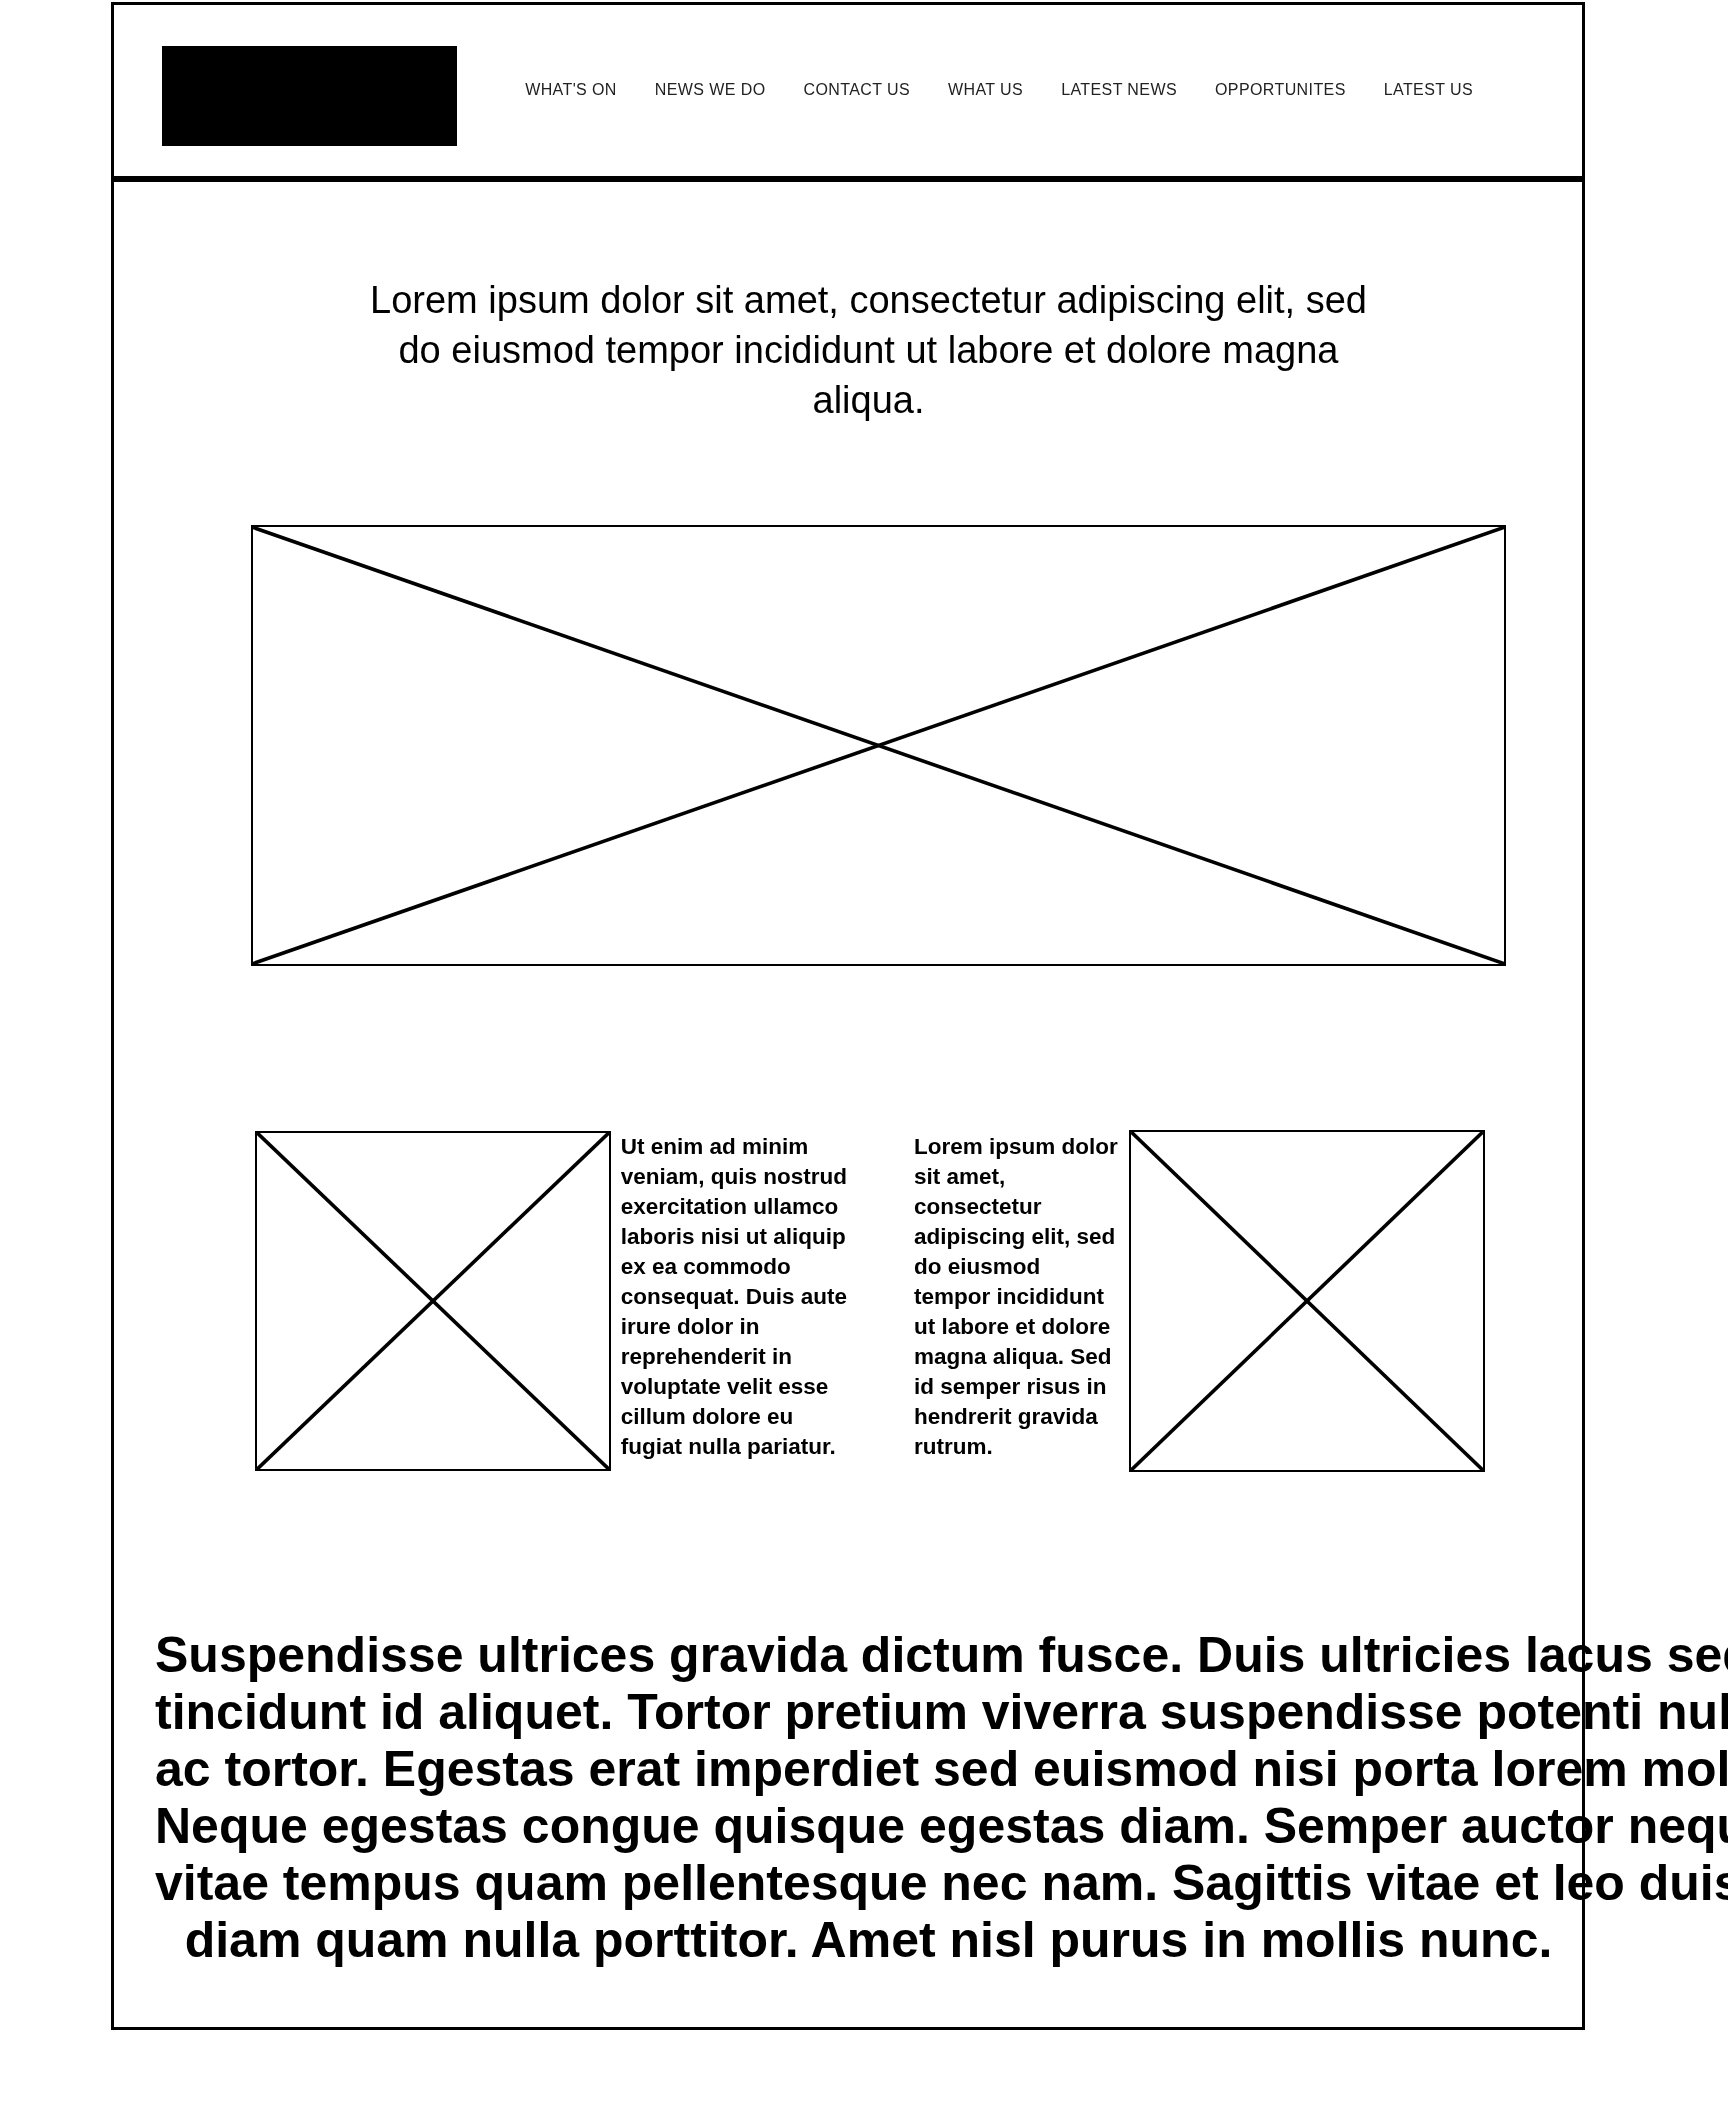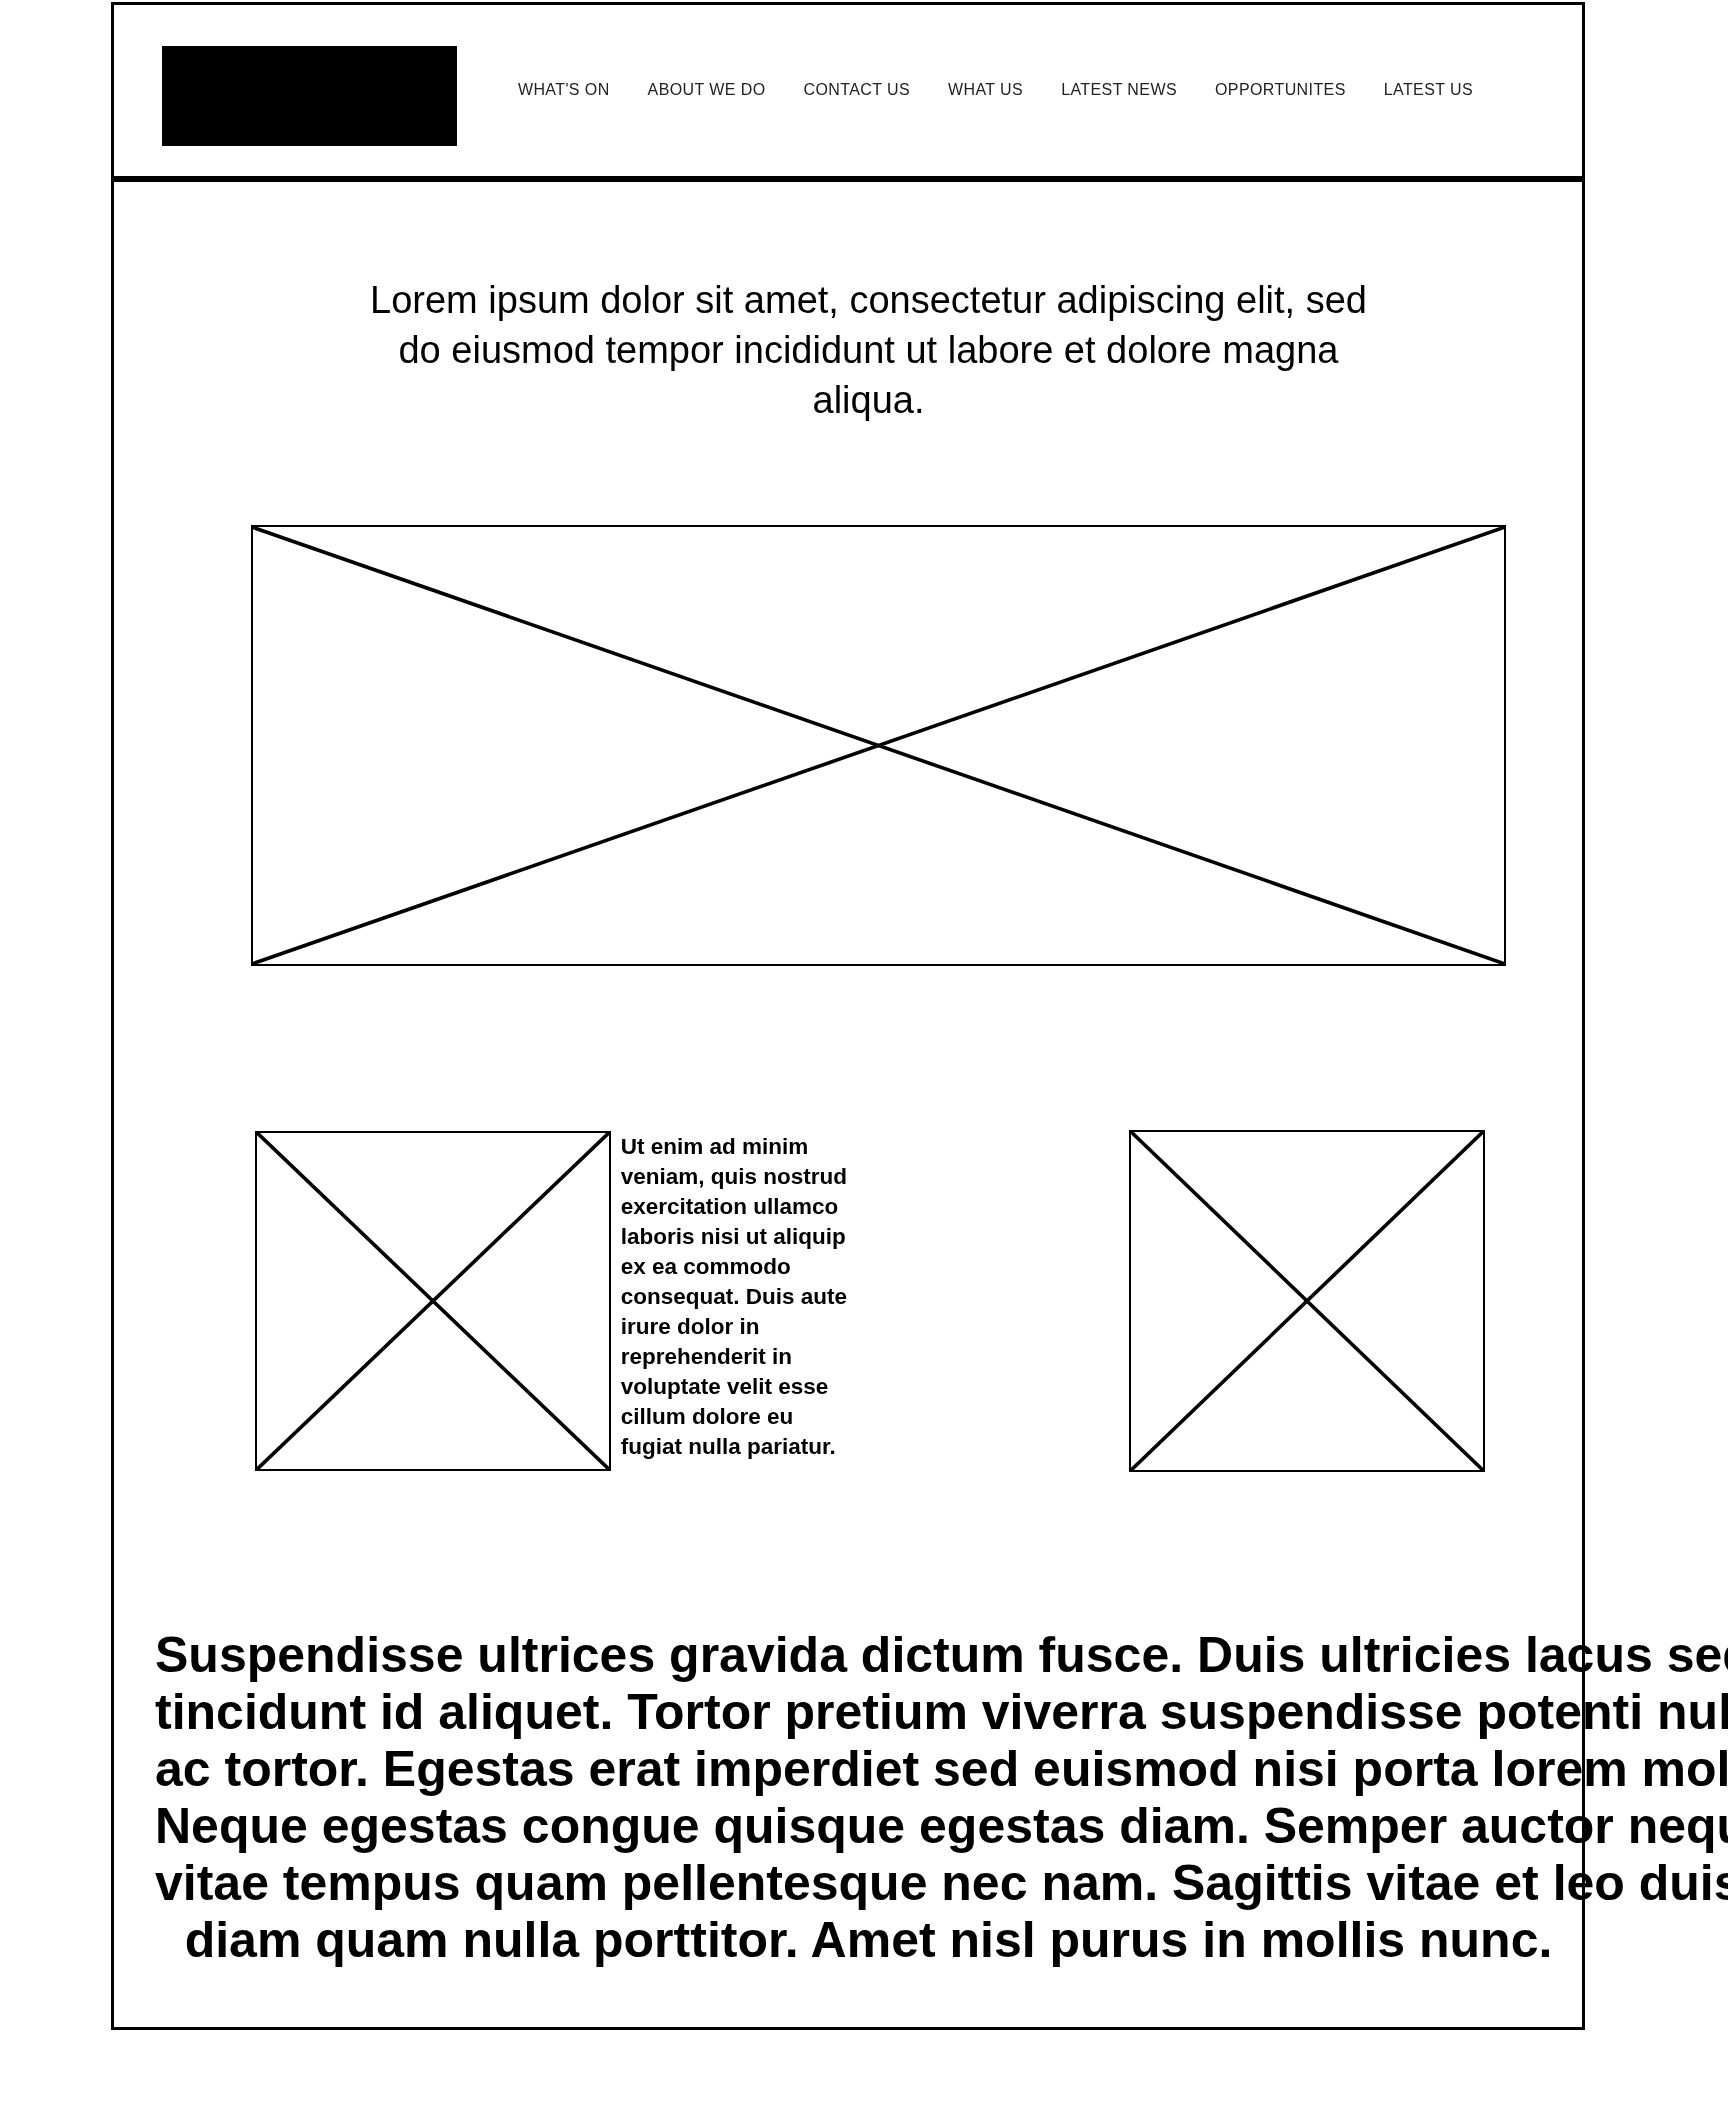--- a/index.html
+++ b/index.html
@@ -117,21 +117,21 @@
 </style>
 </head>
 <body>
 
 <div class="frame">
 
   <header class="site-header">
     <div class="logo"></div>
     <nav class="nav">
       <span class="nav-item">WHAT'S ON</span>
-      <span class="nav-item">ABOUT WE DO</span>
+      <span class="nav-item">NEWS WE DO</span>
       <span class="nav-item">CONTACT US</span>
       <span class="nav-item">WHAT US</span>
       <span class="nav-item">LATEST NEWS</span>
       <span class="nav-item">OPPORTUNITES</span>
       <span class="nav-item">LATEST US</span>
     </nav>
   </header>
 
   <main class="main">
 
@@ -158,20 +158,31 @@
 exercitation ullamco
 laboris nisi ut aliquip
 ex ea commodo
 consequat. Duis aute
 irure dolor in
 reprehenderit in
 voluptate velit esse
 cillum dolore eu
 fugiat nulla pariatur.</p>
 
+    <p class="col-text col-left-aligned">Lorem ipsum dolor
+sit amet,
+consectetur
+adipiscing elit, sed
+do eiusmod
+tempor incididunt
+ut labore et dolore
+magna aliqua. Sed
+id semper risus in
+hendrerit gravida
+rutrum.</p>
 
     <div class="placeholder right-placeholder">
       <svg viewBox="0 0 389 374" width="350" height="337">
         <line x1="0" y1="0" x2="100%" y2="100%"></line>
         <line x1="100%" y1="0" x2="0" y2="100%"></line>
       </svg>
     </div>
 
     <p class="closing-paragraph">Suspendisse ultrices gravida dictum fusce. Duis ultricies lacus sed turpis
 tincidunt id aliquet. Tortor pretium viverra suspendisse potenti nullam

